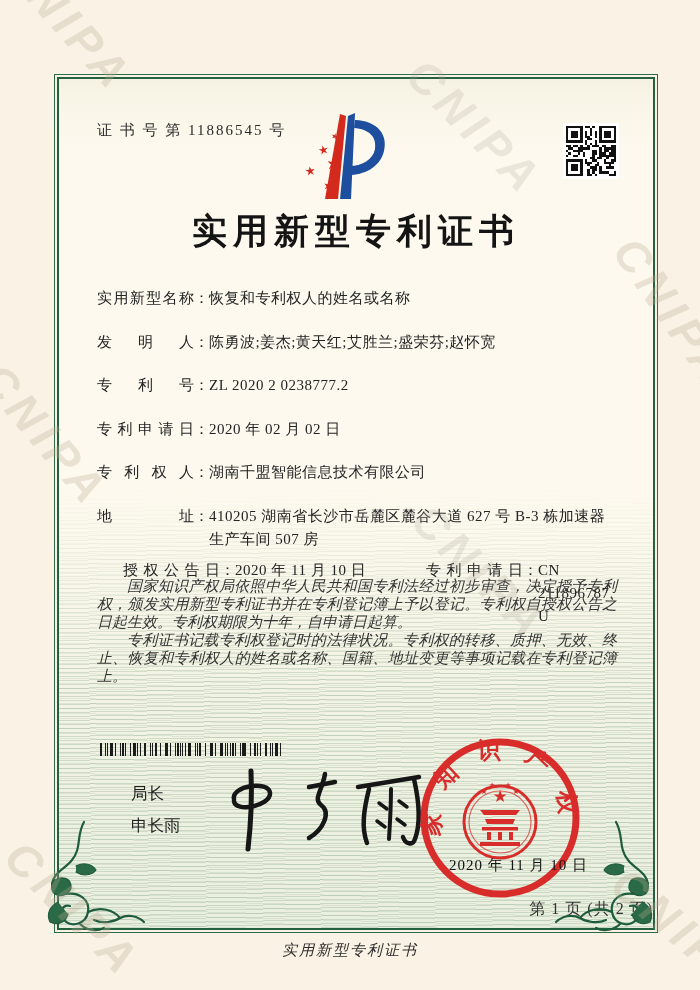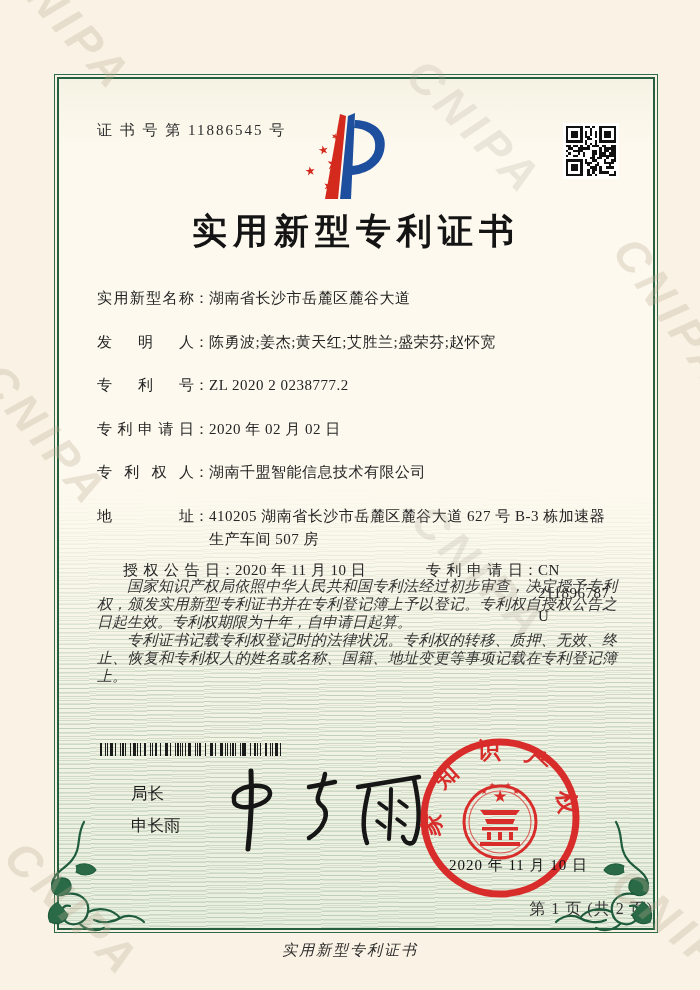--- a/index.html
+++ b/index.html
@@ -261,21 +261,21 @@
           <rect x="2" y="16" width="3" height="3" fill="#111"></rect>
         </svg>
     </div>
 
     <div class="title">实用新型专利证书</div>
 
     <div class="fields">
       <div class="frow">
         <span class="flabel">实用新型名称</span>
           <span class="fcolon">：</span>
-        <span class="fvalue">湖南省长沙市岳麓区麓谷大道</span>
+        <span class="fvalue">恢复和专利权人的姓名或名称</span>
       </div>
       <div class="frow">
         <span class="flabel">发明人</span>
           <span class="fcolon">：</span>
         <span class="fvalue">陈勇波;姜杰;黄天红;艾胜兰;盛荣芬;赵怀宽</span>
       </div>
       <div class="frow">
         <span class="flabel">专利号</span>
           <span class="fcolon">：</span>
         <span class="fvalue">ZL 2020 2 0238777.2</span>

